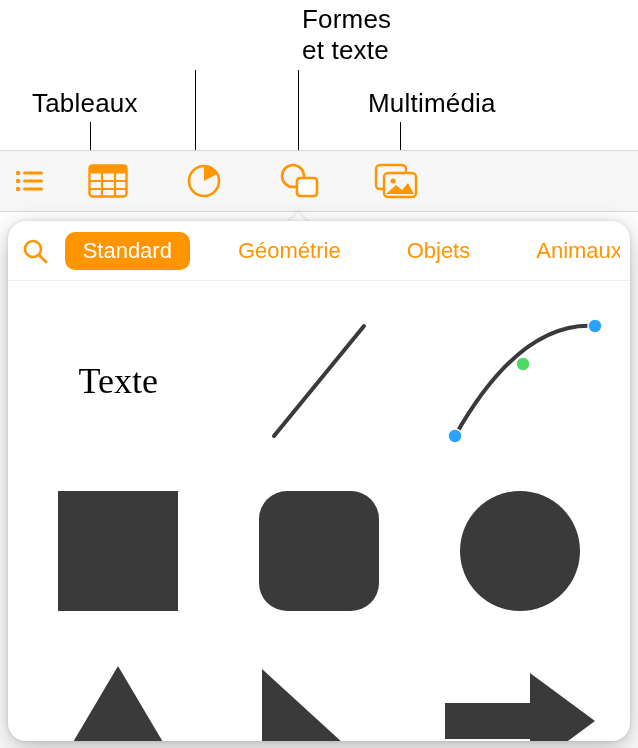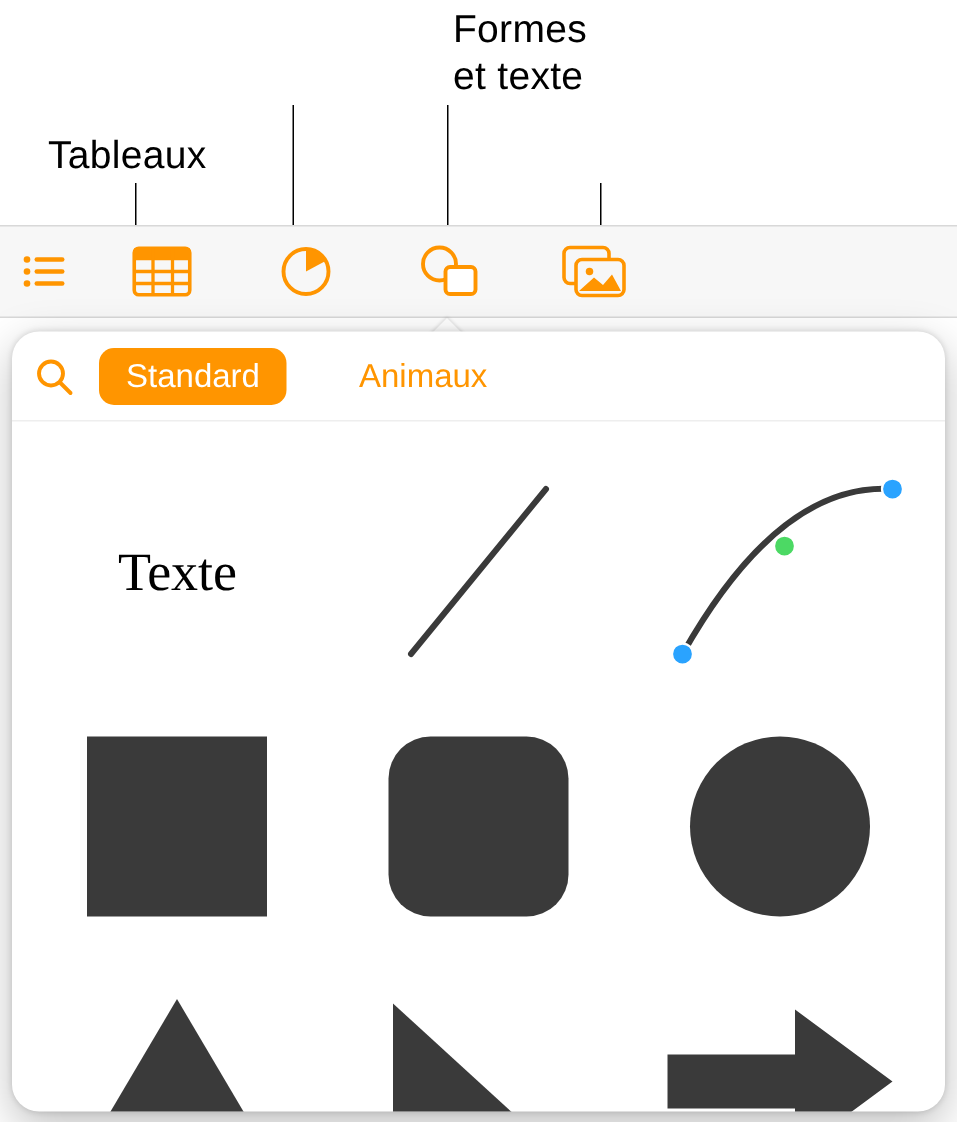--- a/index.html
+++ b/index.html
@@ -140,20 +140,21 @@
 <div class="callouts">
   <div class="callout-label" style="left:8px; top:88px;margin-left:24px;">Tableaux</div>
   <div class="callout-line" style="left:90px; top:122px; height:34px;"></div>
 
   <div class="callout-line" style="left:195px; top:70px; height:86px;"></div>
 
   <div class="callout-label" style="left:302px; top:4px;">Formes
 et texte</div>
   <div class="callout-line" style="left:298px; top:70px; height:86px;"></div>
 
+  <div class="callout-label" style="left:368px; top:88px;">Multimédia</div>
   <div class="callout-line" style="left:400px; top:122px; height:34px;"></div>
 </div>
 
 <div class="toolbar">
   <div class="toolbar-btn narrow">
     <svg width="30" height="24" viewBox="0 0 30 24">
       <circle cx="3" cy="4" r="2.2" fill="#ff9500"></circle>
       <rect x="8" y="2.5" width="20" height="3" rx="1.5" fill="#ff9500"></rect>
       <circle cx="3" cy="12" r="2.2" fill="#ff9500"></circle>
       <rect x="8" y="10.5" width="20" height="3" rx="1.5" fill="#ff9500"></rect>
@@ -198,20 +199,22 @@
 <div class="panel">
   <div class="category-bar">
     <div class="search-btn">
       <svg width="28" height="28" viewBox="0 0 28 28">
         <circle cx="12" cy="12" r="8" fill="none" stroke="#ff9500" stroke-width="2.6"></circle>
         <line x1="18" y1="18" x2="25" y2="25" stroke="#ff9500" stroke-width="2.6" stroke-linecap="round"></line>
       </svg>
     </div>
     <div class="cat-tabs">
       <div class="cat-tab active">Standard</div>
+      <div class="cat-tab">Géométrie</div>
+      <div class="cat-tab">Objets</div>
       <div class="cat-tab">Animaux</div>
     </div>
   </div>
 
   <div class="shapes-grid">
 
     <div class="shape-cell">
       <span class="texte-label">Texte</span>
     </div>
     <div class="shape-cell">

